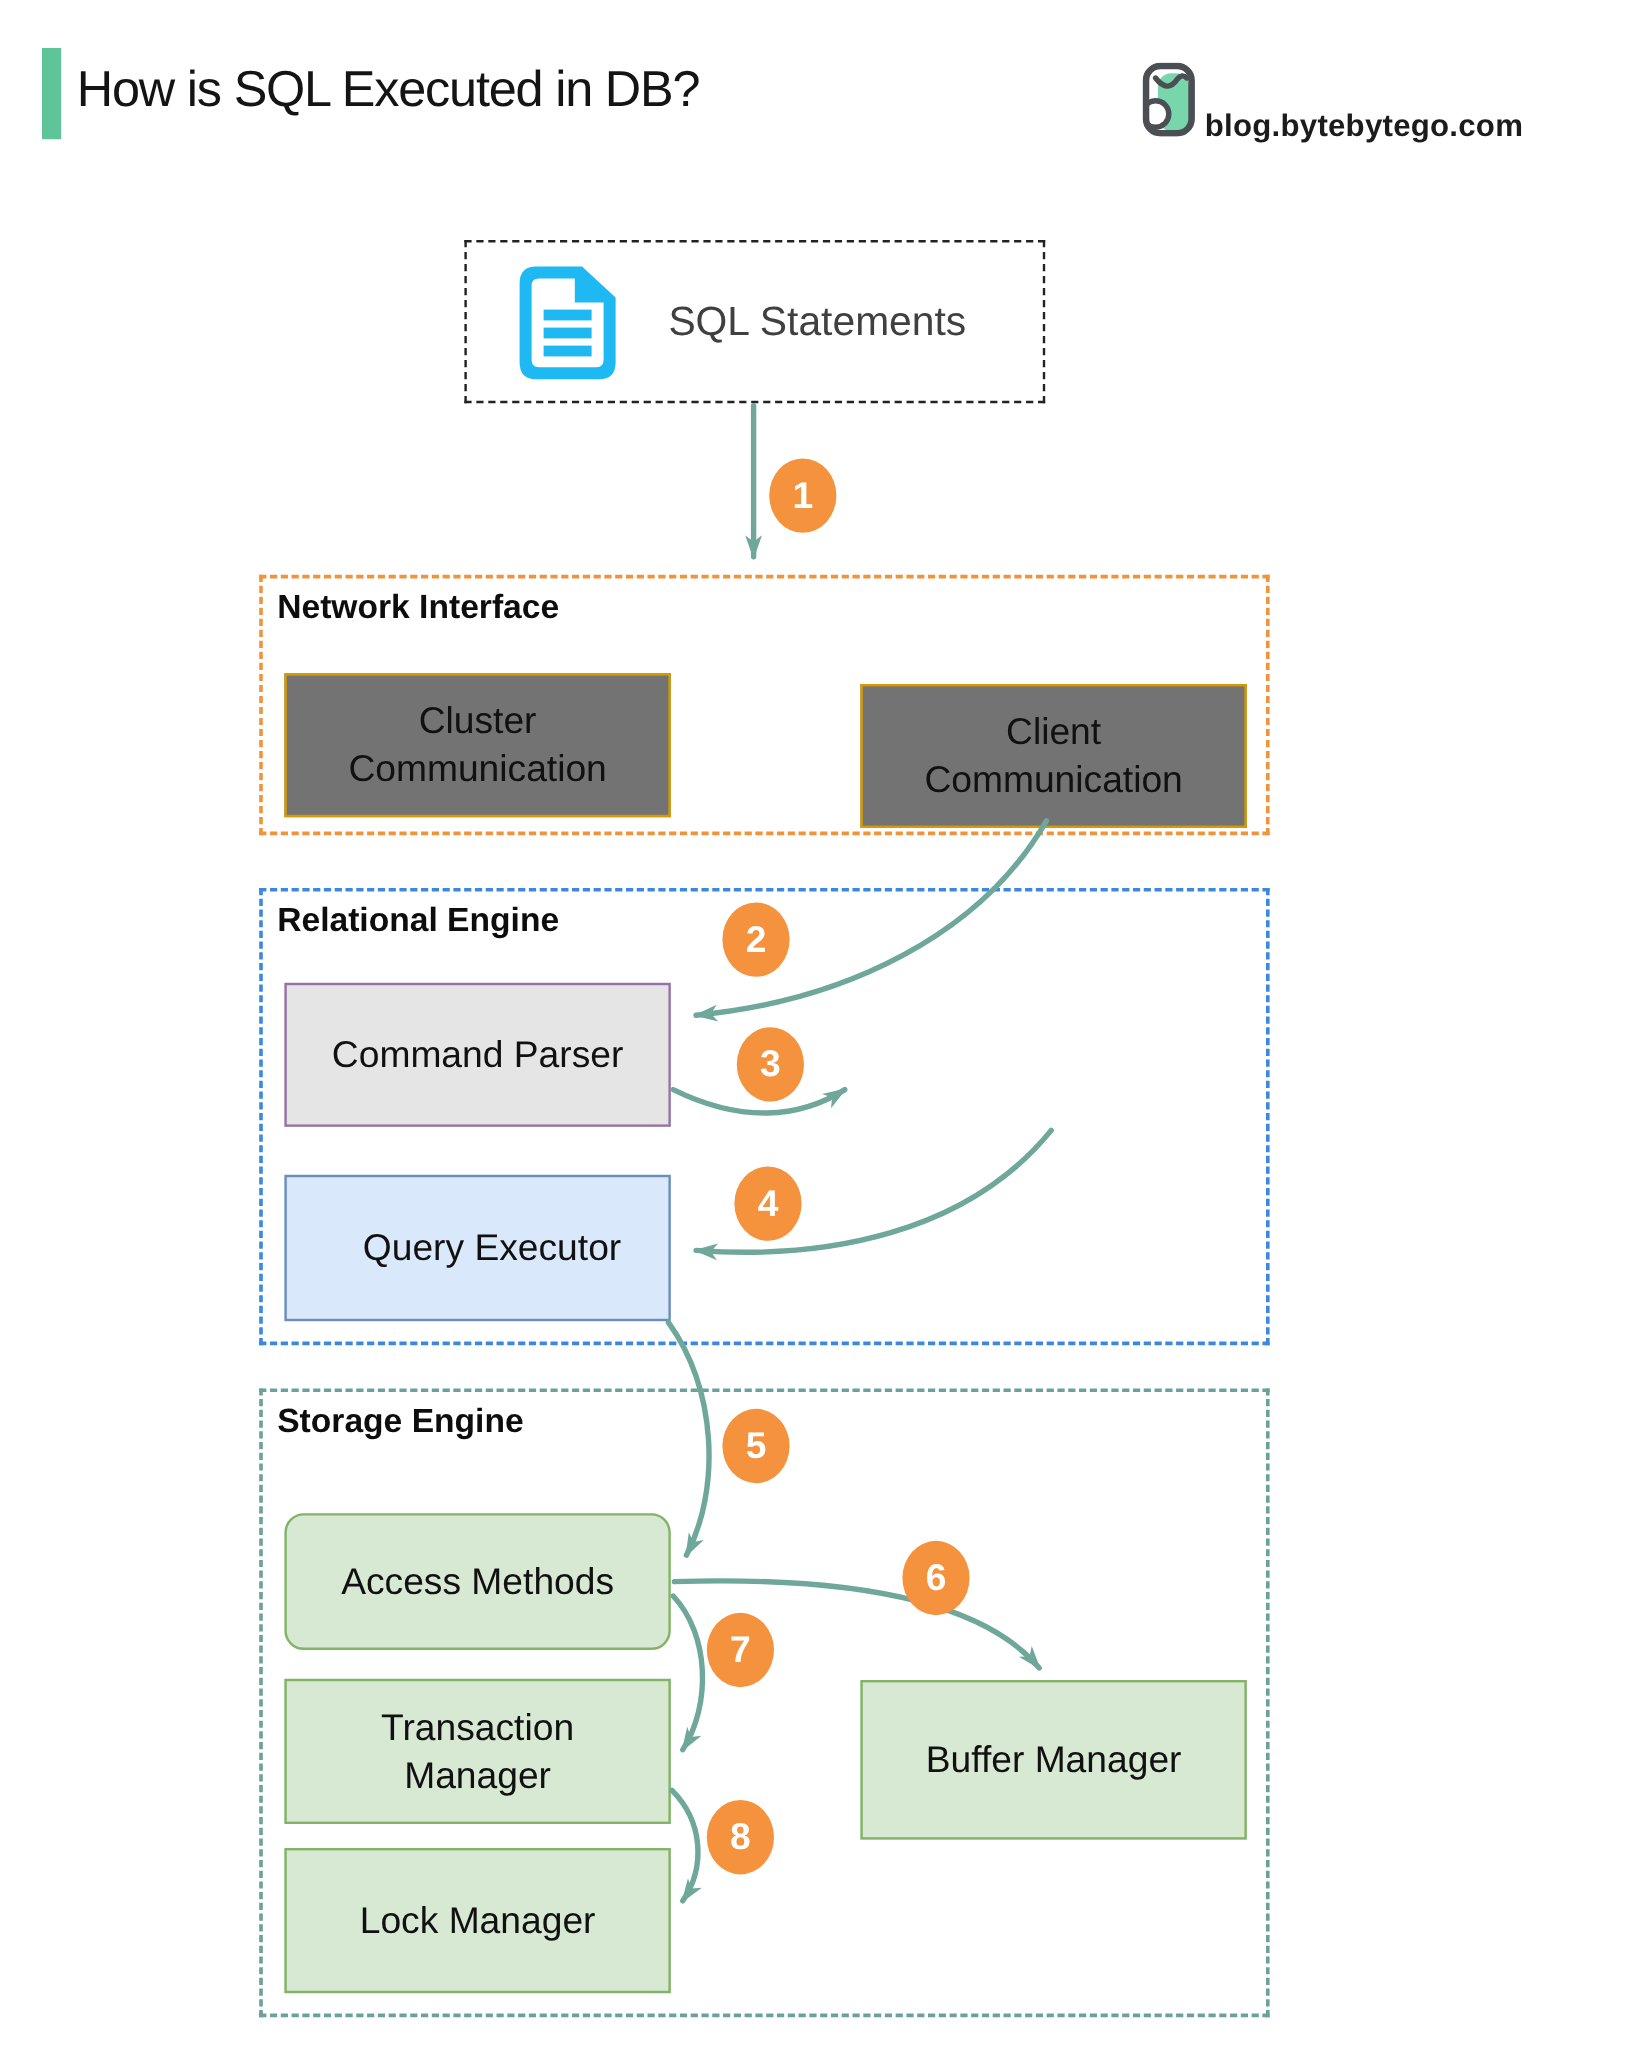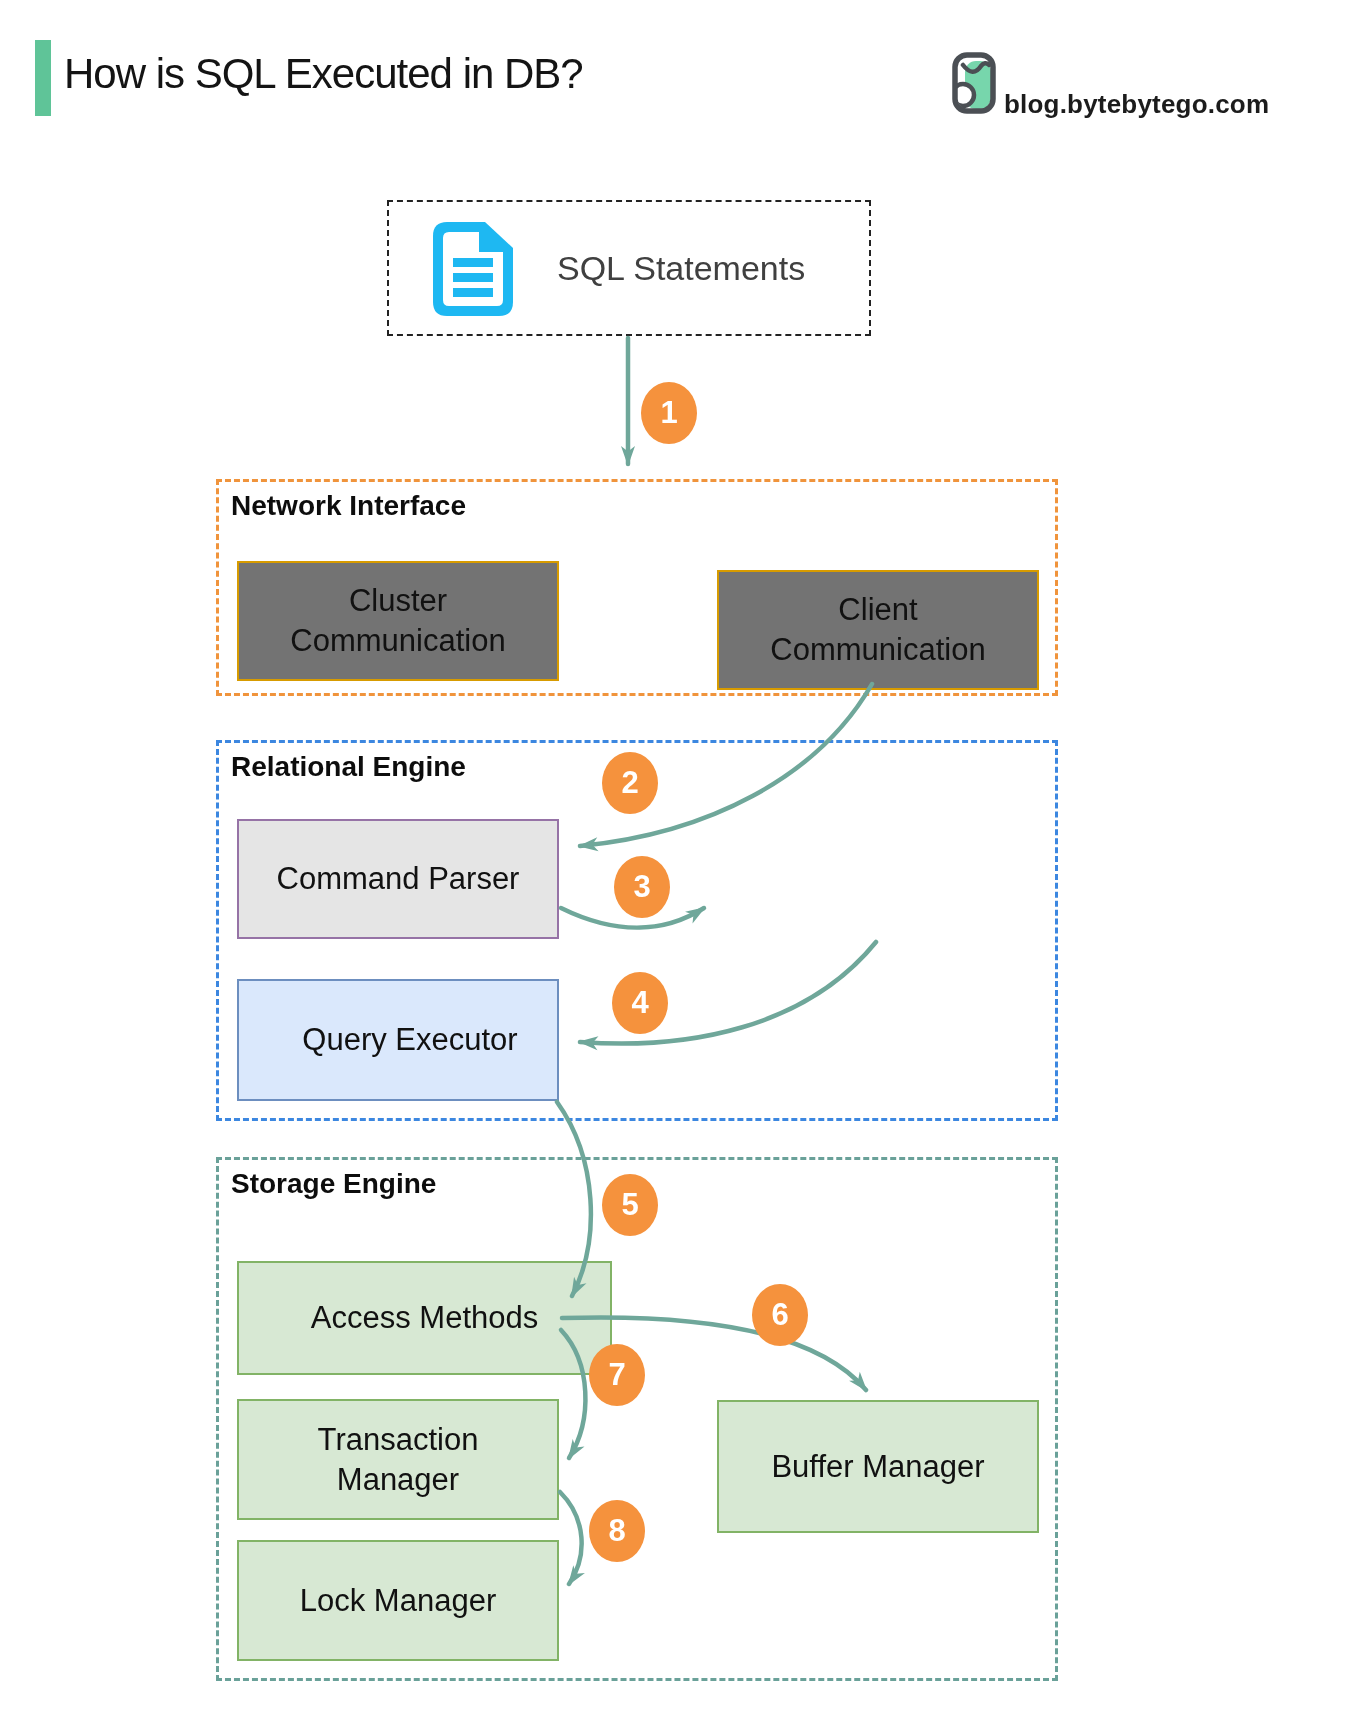--- a/index.html
+++ b/index.html
@@ -89,21 +89,21 @@
   </div>
 
   <div class="abs section sec-relational">
     <div class="section-label">Relational Engine</div>
     <div class="node node-purple" style="left:18px;top:76px;width:322px;height:120px;">Command Parser</div>
     <div class="node node-blue" style="left:18px;top:236px;width:322px;height:122px;padding-left:24px;">Query Executor</div>
   </div>
 
   <div class="abs section sec-storage">
     <div class="section-label">Storage Engine</div>
-    <div class="node node-green" style="left:18px;top:101px;width:375px;height:114px;">Access Methods</div>
+    <div class="node node-green" style="left:18px;top:101px;width:322px;height:114px;border-radius:16px;">Access Methods</div>
     <div class="node node-green" style="left:18px;top:239px;width:322px;height:121px;">Transaction
 Manager</div>
     <div class="node node-green" style="left:18px;top:380px;width:322px;height:121px;">Lock Manager</div>
     <div class="node node-green" style="left:498px;top:240px;width:322px;height:133px;text-align:right;">Buffer Manager</div>
   </div>
 
   <svg id="arrow-layer" class="abs" width="1358" height="1722" viewBox="0 0 1358 1722">
     <defs>
       <marker id="ah" markerWidth="26" markerHeight="20" refX="20" refY="9" orient="auto" markerUnits="userSpaceOnUse">
         <path d="M2 2 L22 9 L2 16 L7.5 9 Z" fill="#6FA79A"></path>

